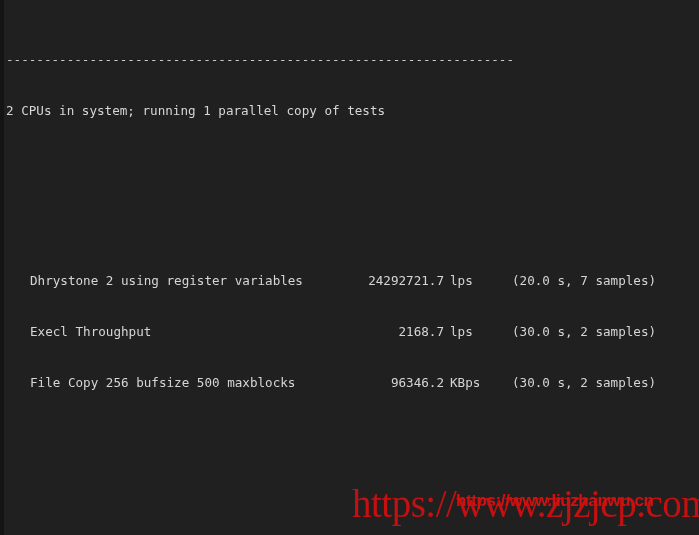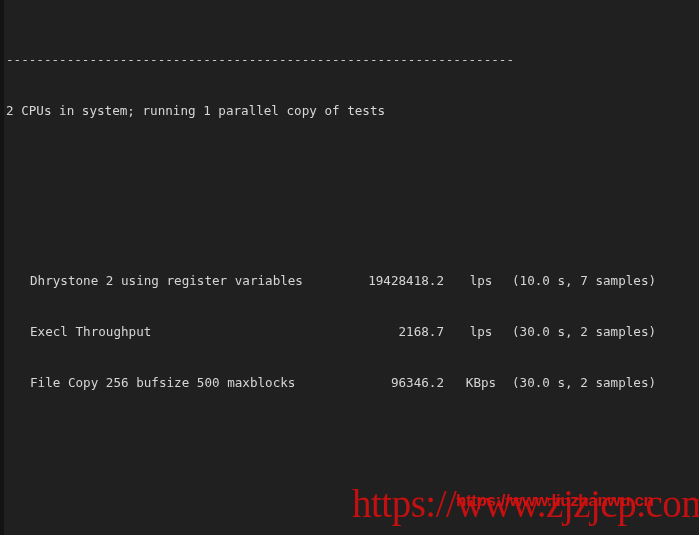--- a/index.html
+++ b/index.html
@@ -39,21 +39,21 @@
     display: block;
   }
   .blank { height: 17px; }
   .rule {
     color: #c9c9c9;
     letter-spacing: 0px;
   }
   
   .name  { display: inline-block; width: 310px; margin-left: 24px; }
   .val   { display: inline-block; width: 104px; text-align: right; }
-  .unit  { display: inline-block; width: 62px; text-align: center; padding-left: 6px;}
+  .unit  { display: inline-block; width: 62px; text-align: left; padding-left: 6px;}
   .samp  { display: inline-block; }
 
   
   .wm {
     position: absolute;
     pointer-events: none;
     white-space: nowrap;
   }
   #wm-big {
     left: 352px;
@@ -81,21 +81,21 @@
   <div id="left-gutter"></div>
 
   <div class="term">
 
     <div class="line rule">-------------------------------------------------------------------</div>
     <div class="line">2 CPUs in system; running 1 parallel copy of tests</div>
     <div class="blank"></div>
 
     
     <div>
-      <div class="line"><span class="name">Dhrystone 2 using register variables</span><span class="val">19428418.2</span><span class="unit">lps</span><span class="samp">(10.0 s, 7 samples)</span></div>
+      <div class="line"><span class="name">Dhrystone 2 using register variables</span><span class="val">24292721.7</span><span class="unit">lps</span><span class="samp">(20.0 s, 7 samples)</span></div>
       <div class="line"><span class="name">Execl Throughput</span><span class="val">2168.7</span><span class="unit">lps</span><span class="samp">(30.0 s, 2 samples)</span></div>
       <div class="line"><span class="name">File Copy 256 bufsize 500 maxblocks</span><span class="val">96346.2</span><span class="unit">KBps</span><span class="samp">(30.0 s, 2 samples)</span></div>
       
       
       
       
       
       
       
     </div>

